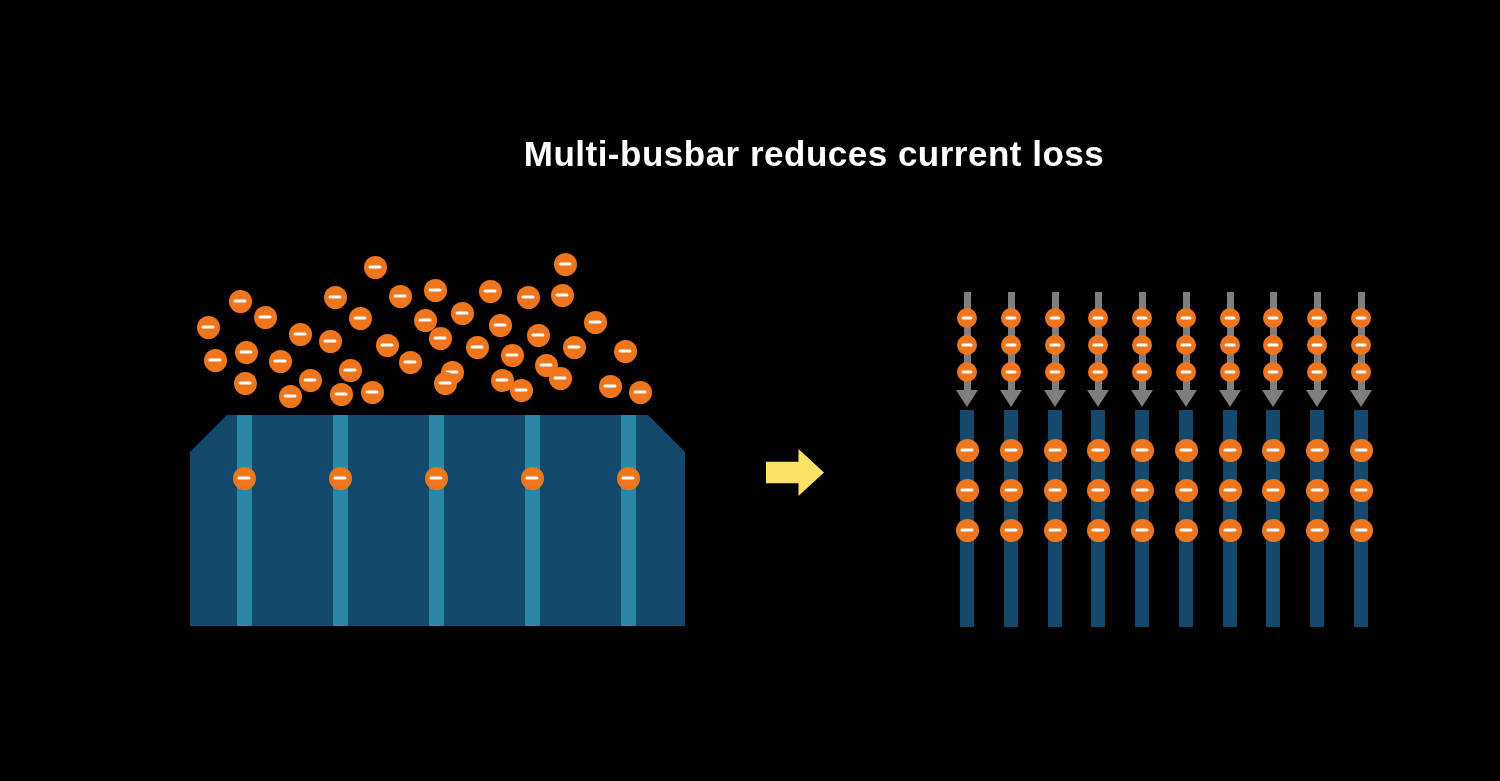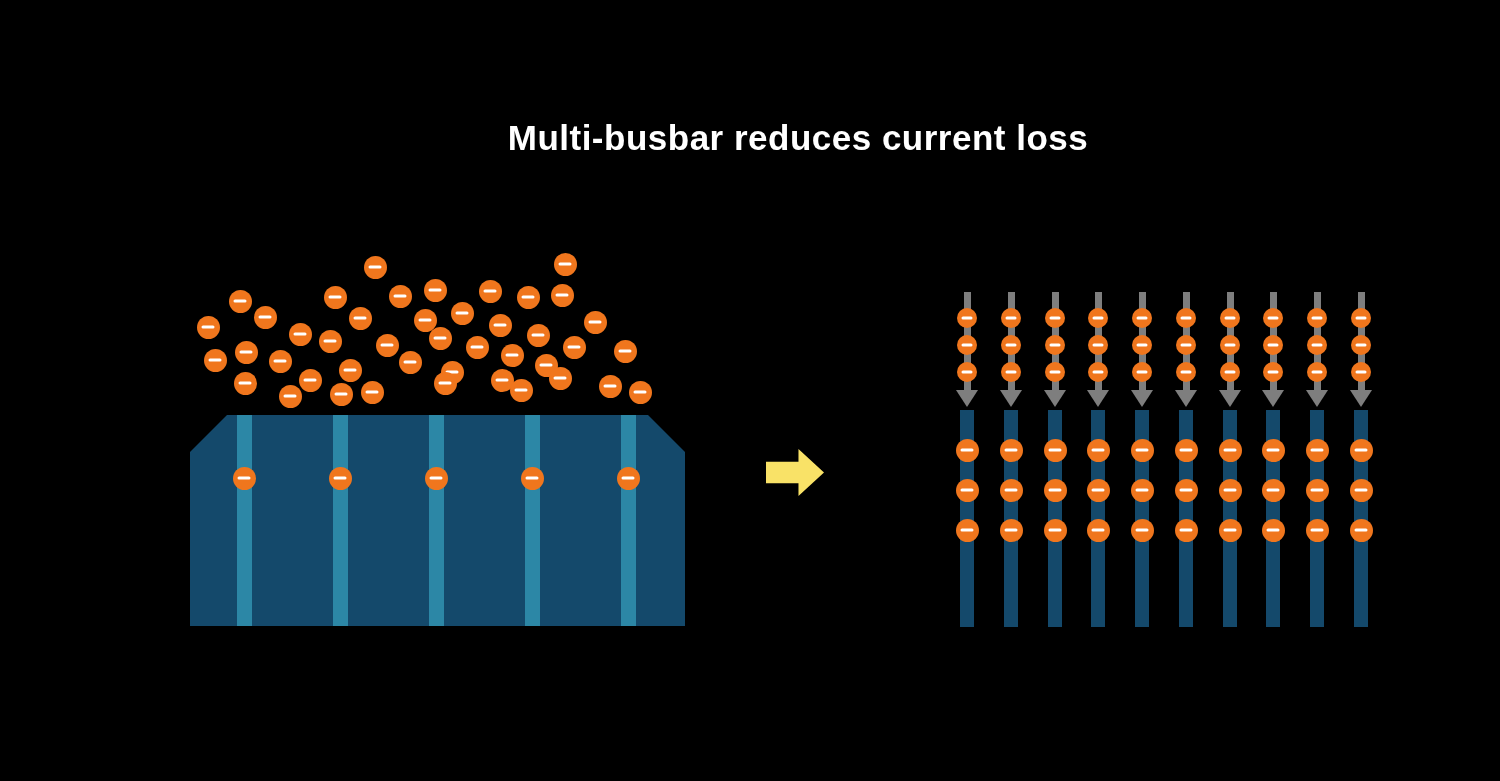--- a/index.html
+++ b/index.html
@@ -10,21 +10,21 @@
     overflow: hidden;
     font-family: "Liberation Sans", sans-serif;
   }
   #diagram { position: absolute; left: 0; top: 0; width: 1500px; height: 781px; }
   .abs { position: absolute; }
   .title {
     position: absolute;
     left: 798px;
     top: 118px;
     transform: translateX(-50%);
-    margin: 0;
+    margin: 16px;
     font-size: 35px;
     font-weight: 700;
     letter-spacing: 0.5px;
     white-space: nowrap;
   }
   .electron { position: absolute; border-radius: 50%; }
   .minus {
     position: absolute;
     left: 50%; top: 50%;
     transform: translate(-50%, -50%);

